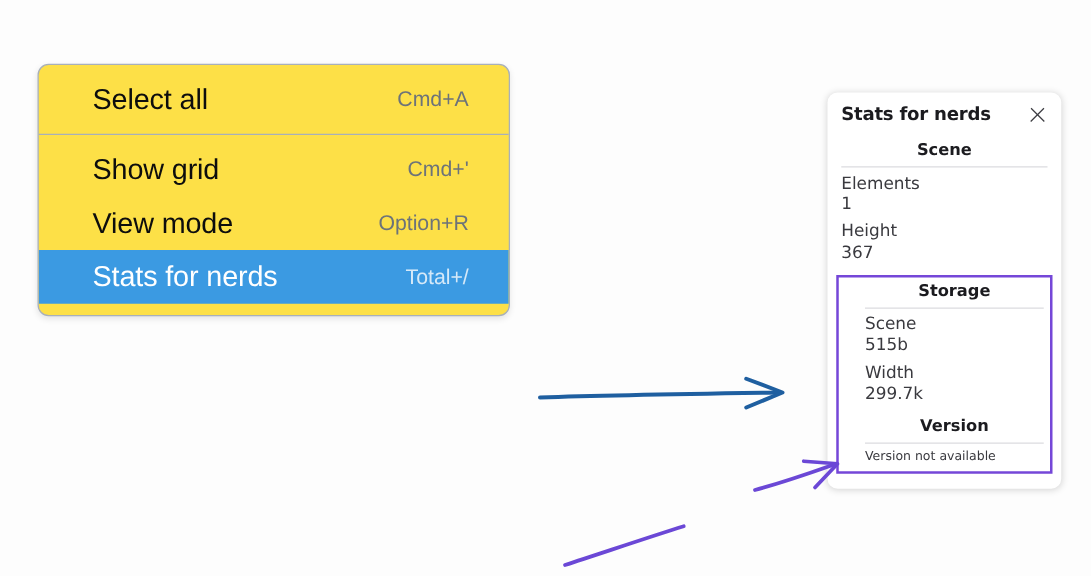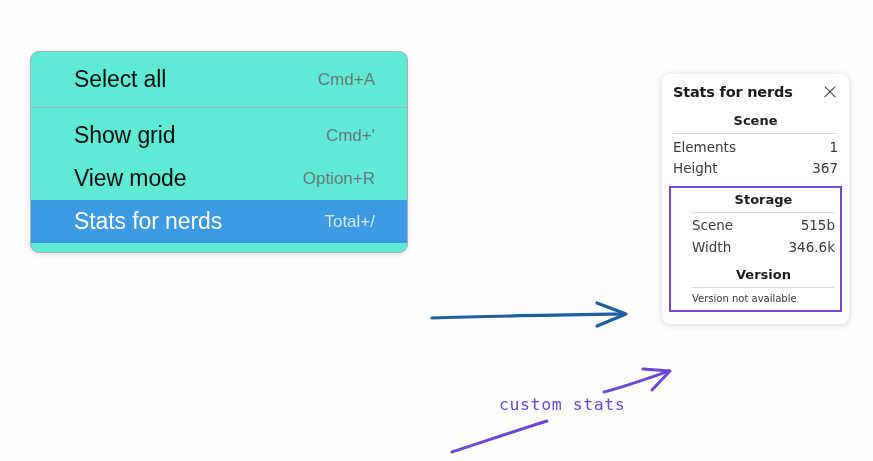--- a/index.html
+++ b/index.html
@@ -18,21 +18,21 @@
     height: 461px;
     background: #fdfdfd;
   }
 
   
   #context-menu {
     position: absolute;
     left: 30px;
     top: 51px;
     width: 378px;
-    background: #5eead4;
+    background: #fde047;
     border: 1px solid #a8b0ba;
     border-radius: 9px;
     box-shadow: 0 2px 5px rgba(0,0,0,0.10);
     overflow: hidden;
     padding-top: 6px;
     padding-bottom: 9px;
   }
 
   .menu-group { width: 100%; }
 
@@ -129,25 +129,25 @@
 
   .section-rule {
     height: 1px;
     background: #dcdcdf;
     margin-bottom: 2px;
   }
 
   .stat-row {
     display: flex;
     align-items: baseline;
-    justify-content: space-between;
     font-size: 13.5px;
     color: #3a3a3f;
     padding: 2.5px 0;
     line-height: 1.25;
+    flex-direction: column;
   }
   .stat-row .k { white-space: nowrap; }
   .stat-row .v { white-space: nowrap; }
 
   .stat-fullrow {
     font-size: 10px;
     color: #3a3a3f;
     padding: 3px 0 1px 0;
     white-space: nowrap;
   }
@@ -234,21 +234,21 @@
 
       <div>
         <div class="section-heading">Storage</div>
         <div class="section-rule"></div>
         <div class="stat-row">
           <span class="k">Scene</span>
           <span class="v">515b</span>
         </div>
         <div class="stat-row">
           <span class="k">Width</span>
-          <span class="v">346.6k</span>
+          <span class="v">299.7k</span>
         </div>
       </div>
 
       <div>
         <div class="section-heading" style="padding-top:8px;">Version</div>
         <div class="section-rule"></div>
         <div class="stat-fullrow">Version not available</div>
       </div>
 
     </div>
@@ -265,15 +265,14 @@
     <g>
       <path d="M604 392 C 630 385, 652 377, 669 371" stroke="#6b48d6" stroke-width="3" fill="none" stroke-linecap="round"></path>
       <path d="M643 369 L 670 371 L 652 390" stroke="#6b48d6" stroke-width="3" fill="none" stroke-linecap="round" stroke-linejoin="round"></path>
     </g>
 
     <g>
       <path d="M452 452 C 480 443, 518 430, 547 421" stroke="#6b48d6" stroke-width="3" fill="none" stroke-linecap="round"></path>
     </g>
   </svg>
 
-  <div id="custom-stats-label">custom stats</div>
 
 </div>
 
 </body></html>

